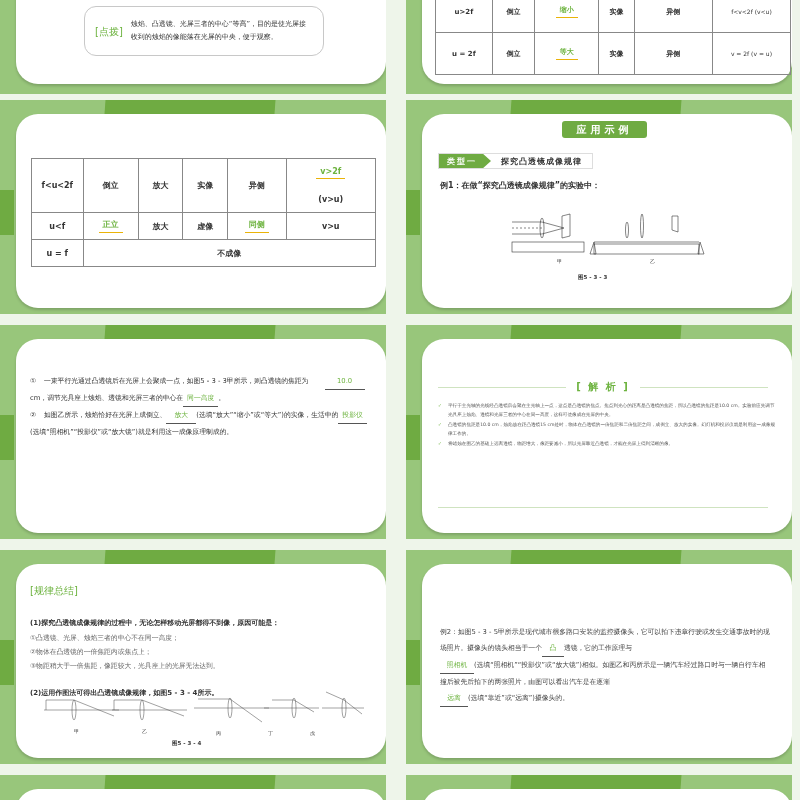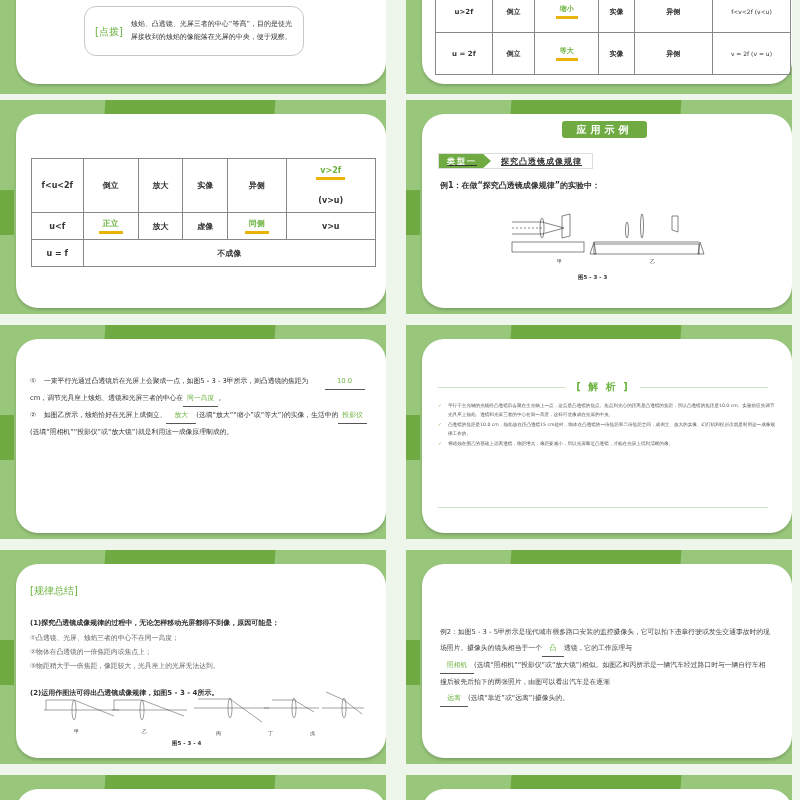--- a/index.html
+++ b/index.html
@@ -36,40 +36,40 @@
   #s6 { left: 406px; top: 325px; text-decoration: underline; }
   #s7 { left: 0; top: 550px; }
   #s8 { left: 406px; top: 550px; }
   #s9 { left: 0; top: 775px; height: 25px; }
   #s10 { left: 406px; top: 775px; height: 25px; }
   #s9 .card, #s10 .card { top: 14px; }
   .fill { display: inline-block; border-bottom: 1px solid #555; color: #6db33f; text-align: center; padding: 0 4px; }
 
   
   .tip-box {
-    position: absolute; left: 68px; top: 6px; width: 220px; height: 50px;
+    position: absolute; left: 68px; top: 6px; width: 240px; height: 50px;
     border: 1px solid #c8c8c8; border-radius: 12px; display: flex; align-items: center;
     padding: 0 10px; font-size: 7px; line-height: 13px;
   }
   .tip-label { color: #6db33f; font-size: 10px; margin-right: 8px; white-space: nowrap; }
 
   
   table.lens { border-collapse: collapse; position: absolute; font-size: 8px; font-weight: bold; }
   table.lens td { border: 1px solid #888; text-align: center; vertical-align: middle; }
   #s2 table.lens { left: 13px; top: -10px; width: 356px; }
   #s2 table.lens td { height: 42px; font-size: 7px; }
   #s3 table.lens { left: 15px; top: 44px; width: 345px; }
-  .frac-top { color: #6db33f; border-bottom: 3px solid #eab308; display: inline-block; padding: 0 4px 2px; }
+  .frac-top { color: #6db33f; border-bottom: 1px solid #eab308; display: inline-block; padding: 0 4px 2px; }
 
   
   .pill {
     position: absolute; background: #6fab42; color: #fff; font-weight: bold;
     font-size: 10px; letter-spacing: 4px; text-align: center; border-radius: 3px;
   }
-  .type-tag { position: absolute; display: flex; align-items: center; height: 16px; border: 1px solid #ddd; text-decoration: underline; }
+  .type-tag { position: absolute; display: flex; align-items: center; height: 16px; border: 1px solid #ddd; }
   .type-tag .t1 {
     background: #6fab42; color: #fff; font-size: 8px; font-weight: bold; height: 100%;
     padding: 0 14px 0 8px; display: flex; align-items: center; letter-spacing: 2px;
     clip-path: polygon(0 0, 85% 0, 100% 50%, 85% 100%, 0 100%);
   }
   .type-tag .t2 { font-size: 8px; font-weight: bold; padding: 0 10px; letter-spacing: 1px; }
 
   .para { position: absolute; font-size: 6.8px; line-height: 16px; }
   .para p { margin: 0; }
   .num { display: inline-block; width: 14px; }

